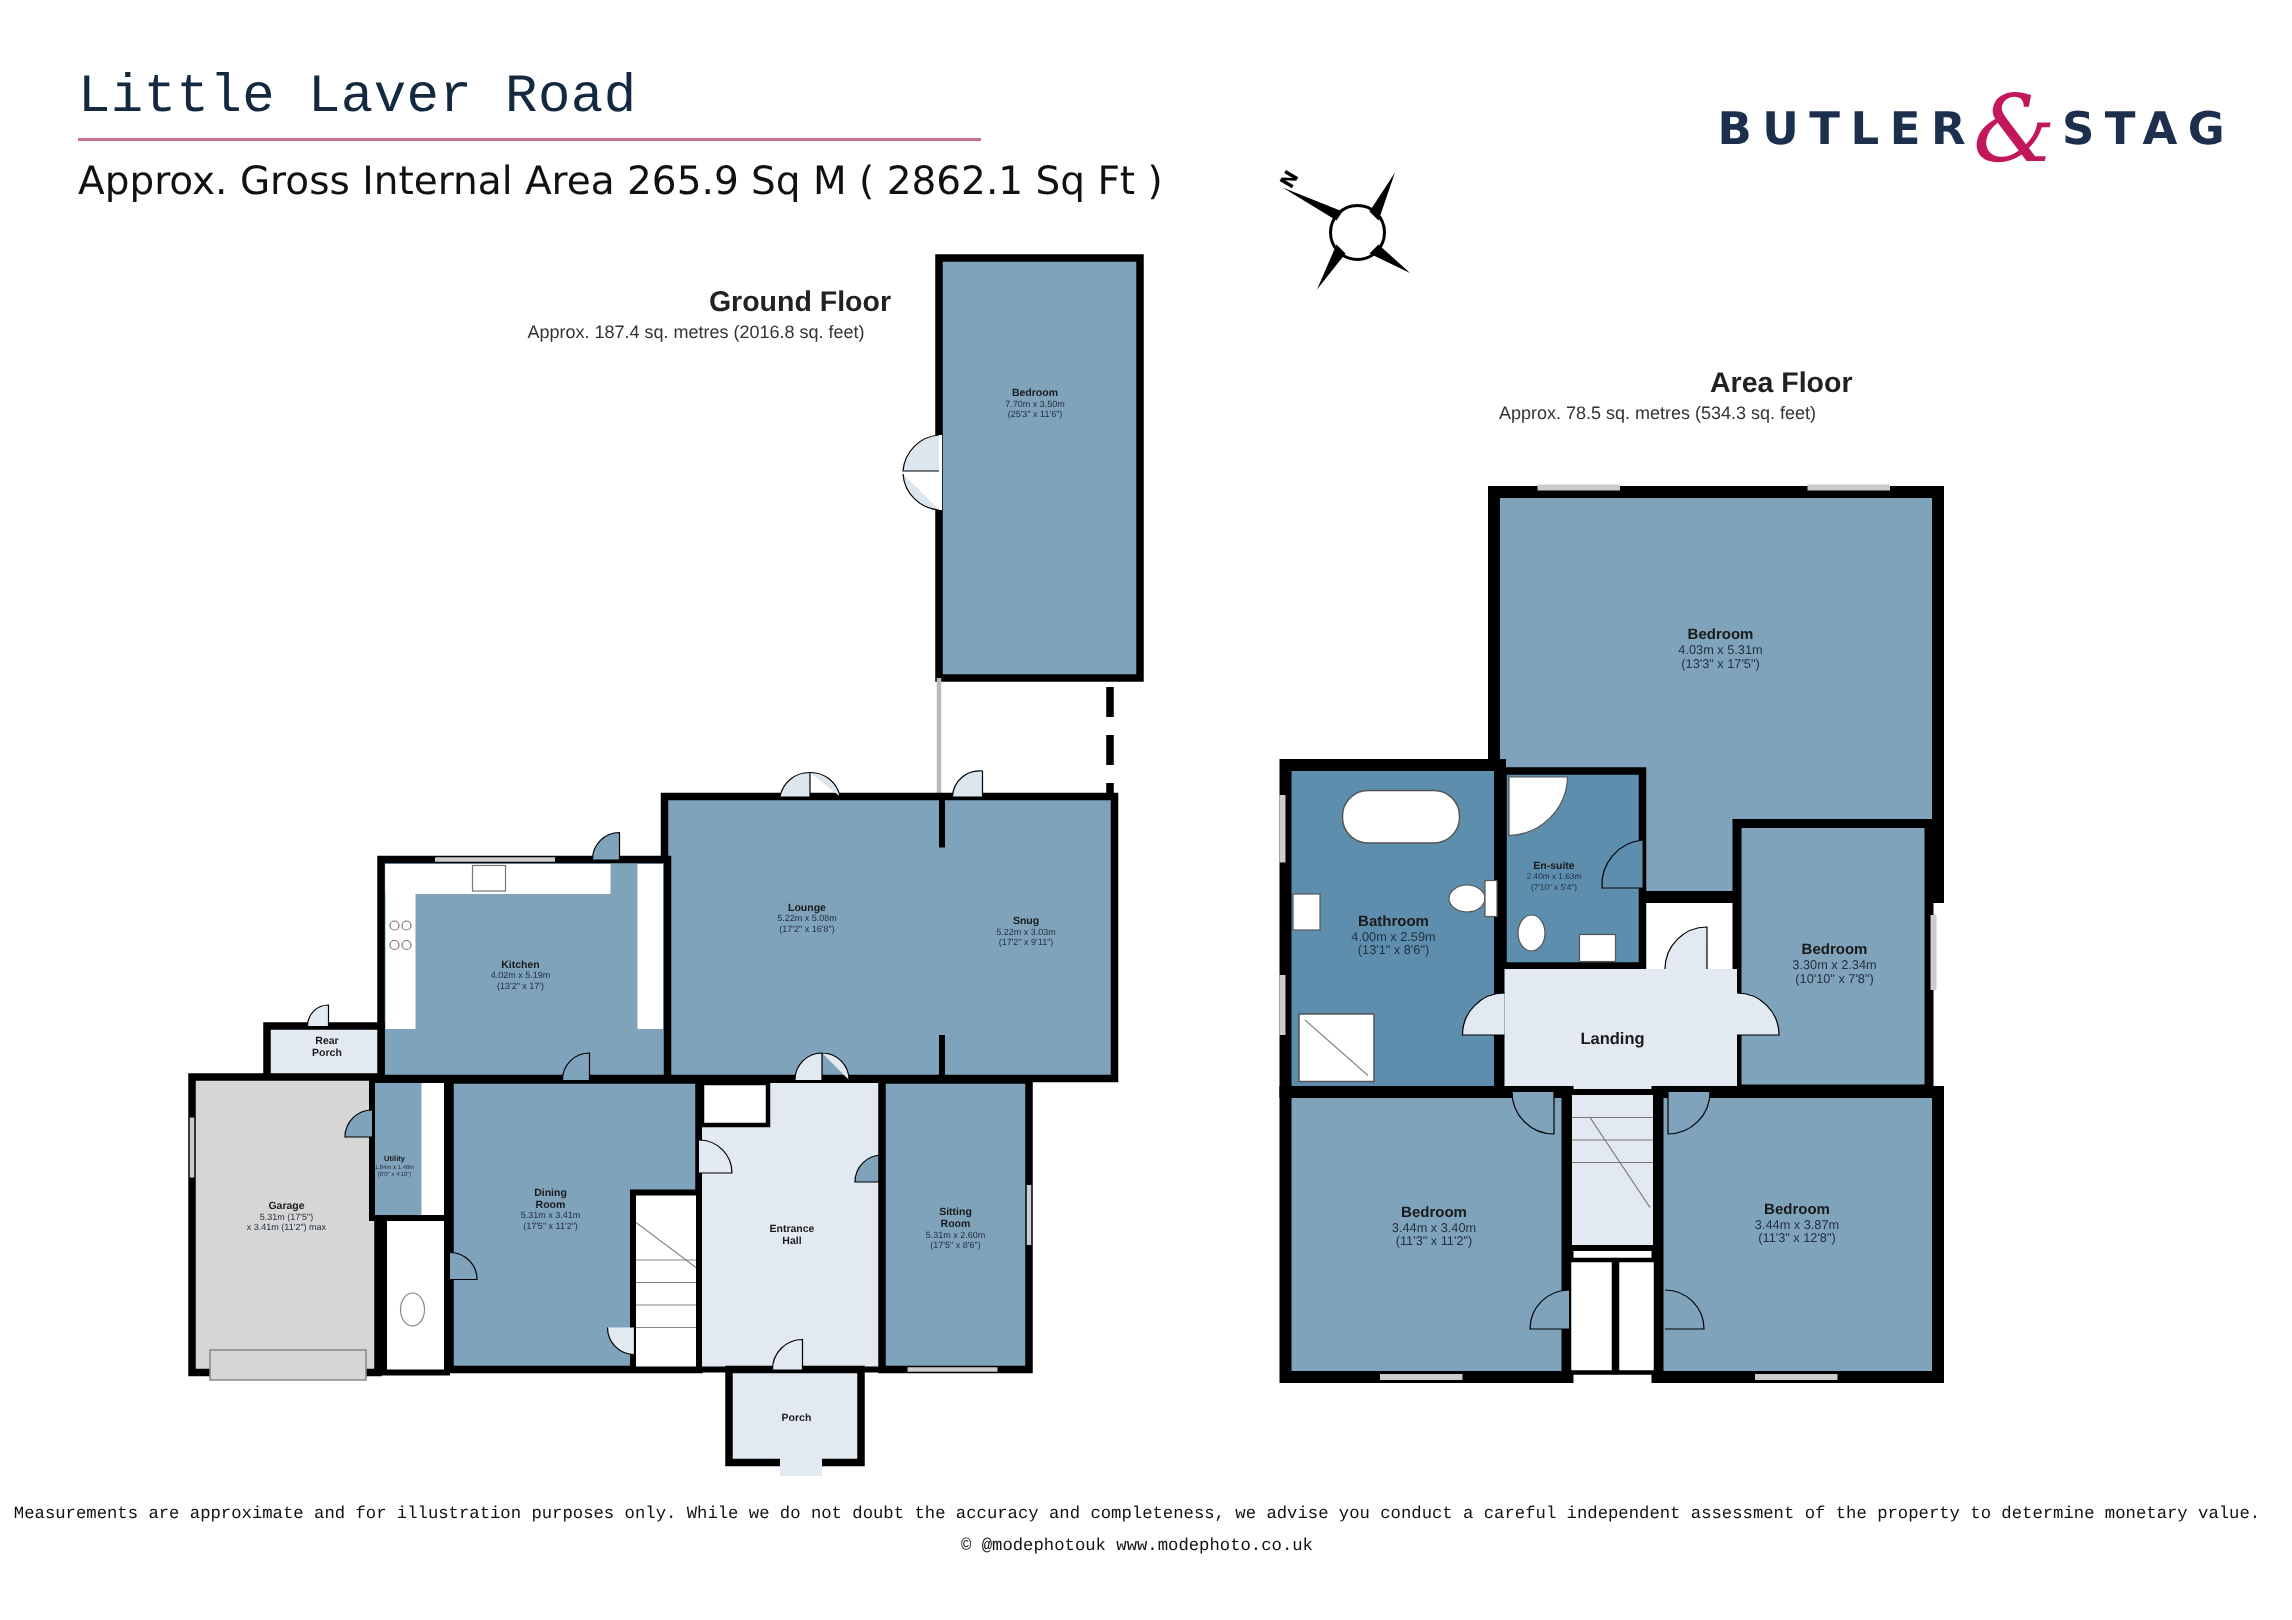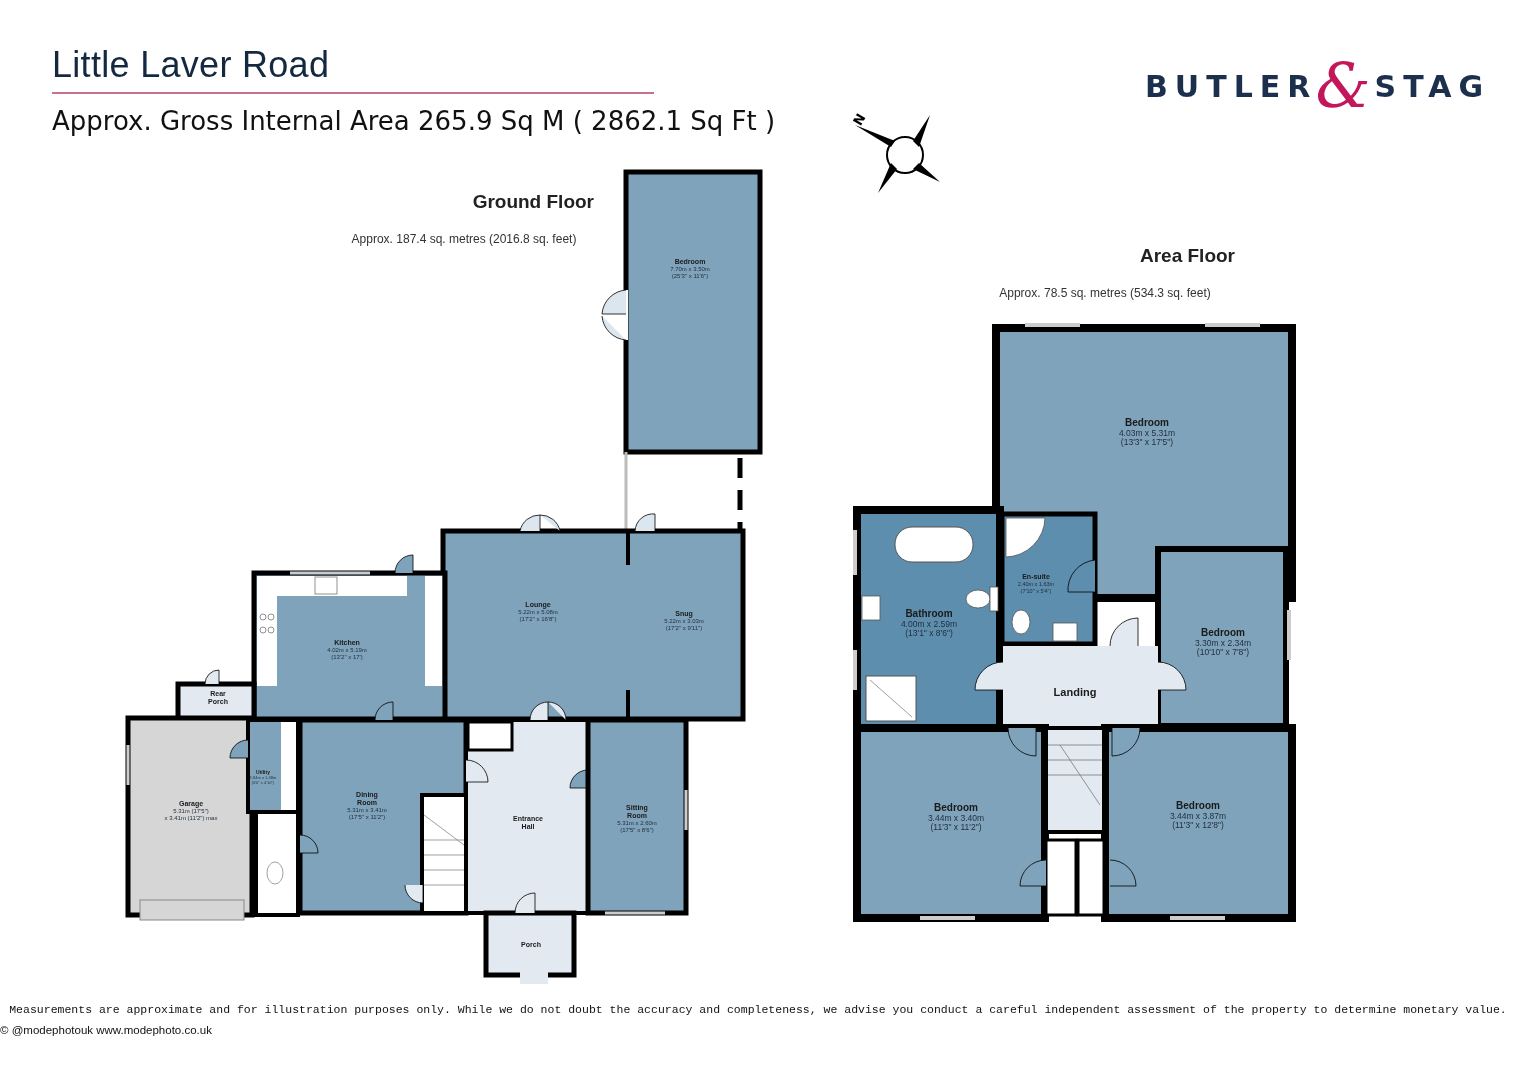--- a/index.html
+++ b/index.html
@@ -1,29 +1,29 @@
 <!DOCTYPE html>
 <html><head>
 <meta charset="utf-8">
 <style>
   html,body{margin:0;padding:0;background:#fff;}
   body{width:1528px;height:1080px;position:relative;overflow:hidden;font-family:"Liberation Sans",sans-serif;}
-  .title{position:absolute;left:52px;top:44px;font-size:36px;color:#14293f;font-family:Liberation Sans, sans-serif;letter-spacing:0.3px;}
+  .title{position:absolute;left:52px;top:44px;font-size:36px;color:#14293f;font-family:Liberation Mono, monospace;letter-spacing:0.3px;}
   .title-rule{position:absolute;left:52px;top:92px;width:602px;height:2px;background:#c8708f;}
   .subtitle{position:absolute;left:52px;top:106px;font-size:26px;color:#111;font-family:"DejaVu Sans",sans-serif;}
   .logo{position:absolute;left:1130px;top:58px;height:56px;display:flex;align-items:center;font-family:"DejaVu Sans",sans-serif;font-weight:bold;font-size:30px;color:#1c2f4d;letter-spacing:7px;margin-left:15px;}
   .logo .amp{font-family:"DejaVu Serif",serif;font-style:italic;font-weight:normal;color:#c2185b;font-size:62px;margin:0 4px 0 -2px;letter-spacing:0;line-height:1;}
   .floor-head{position:absolute;text-align:center;}
   .floor-head .fh-title{font-size:19px;font-weight:bold;color:#222;text-align:right;}
-  .floor-head .fh-area{font-size:12px;color:#333;margin-top:19px;}
+  .floor-head .fh-area{font-size:12px;color:#333;margin-top:1px;}
   svg.plan{position:absolute;left:0;top:0;}
   .rl{font-family:"Liberation Sans",sans-serif;font-weight:bold;fill:#1a1a1a;text-anchor:middle;}
   .rd{font-family:"Liberation Sans",sans-serif;fill:#243040;text-anchor:middle;}
   .disclaimer{position:absolute;left:0;width:1516px;top:1003px;text-align:center;font-size:11.5px;color:#111;font-family:Liberation Mono, monospace;}
-  .credit{position:absolute;left:0;width:1516px;top:1024px;font-size:11.5px;color:#111;font-family:Liberation Sans, sans-serif;}
+  .credit{position:absolute;left:0;width:1516px;top:1024px;text-align:center;font-size:11.5px;color:#111;font-family:Liberation Mono, monospace;}
 </style>
 </head>
 <body>
 
 <div class="title">Little Laver Road</div>
 <div class="title-rule"></div>
 <div class="subtitle">Approx. Gross Internal Area 265.9 Sq M ( 2862.1 Sq Ft )</div>
 
 <div class="logo">
   <span>BUTLER</span>

